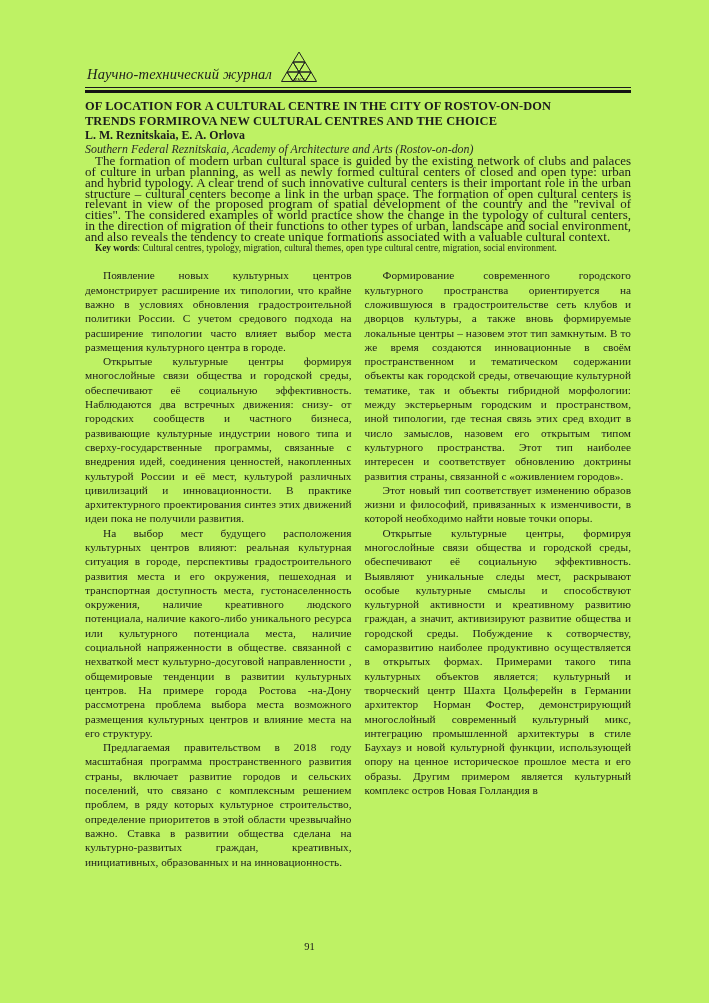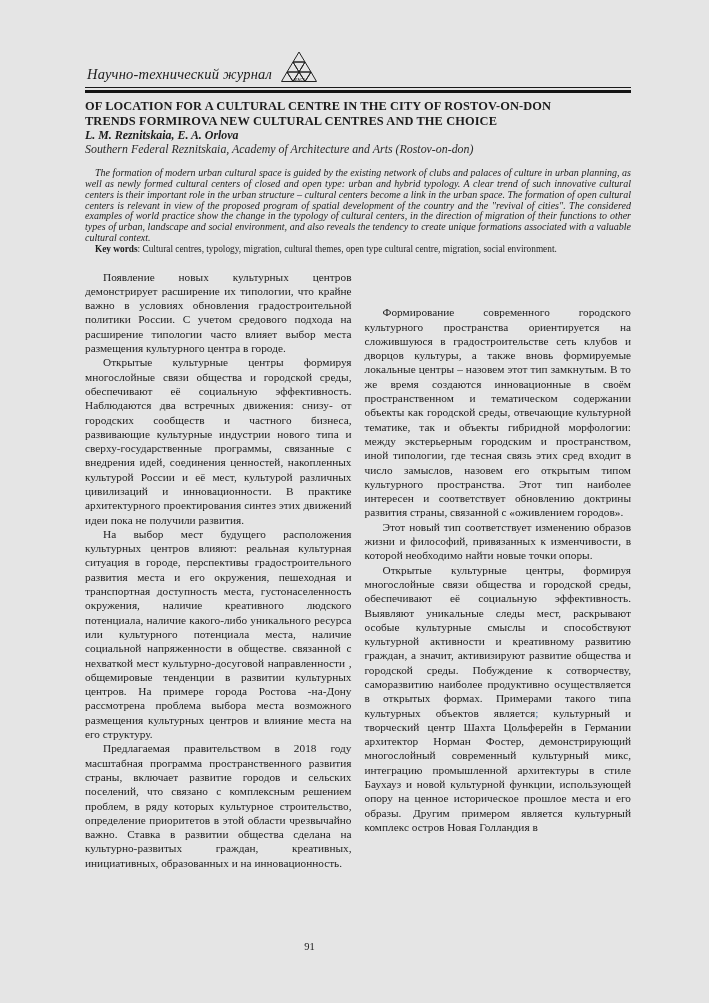--- a/index.html
+++ b/index.html
@@ -1,42 +1,42 @@
 <!DOCTYPE html>
 <html lang="ru"><head>
 <meta charset="utf-8">
 <style>
   * { margin:0; padding:0; box-sizing:border-box; }
   html,body { background:#ffffff; }
   .page {
-    position:relative; width:709px; height:1003px; background:#e5e5e5;
+    position:relative; width:709px; height:1003px; background:#bef264;
     color:#1c1c1c; font-family:"Liberation Serif","DejaVu Serif",serif;
     overflow:hidden;
   }
   .content { position:absolute; left:85px; top:50px; width:546px; }
 
   .journal-row { display:flex; align-items:flex-end; gap:9px; padding-left:2px; }
   .journal-name { font-style:italic; font-size:14.5px; letter-spacing:.2px; padding-bottom:3px; white-space:nowrap; }
   .logo { width:36px; height:36px; flex:0 0 auto; }
   .logo svg { display:block; }
 
   .rule { margin-top:1px; }
   .rule-thin  { height:1.4px; background:#1a1a1a; }
   .rule-thick { height:3px;   background:#141414; margin-top:1.6px; }
 
   .title-block { margin-top:6px; }
   .article-title { font-weight:bold; font-size:12.4px; line-height:14.6px; letter-spacing:.1px; }
-  .authors { font-weight:bold; font-style:italic; font-size:11.9px; line-height:13.5px; margin-top:1px; }
+  .authors { font-weight:bold; font-size:11.9px; line-height:13.5px; margin-top:1px; }
   .affiliation { font-style:italic; font-size:11.9px; line-height:13.5px; color:#2a2a2a; }
 
-  .abstract { margin-top:12px; font-size:10px; line-height:10.8px; text-align:justify; text-indent:10px;font-style:italic; }
+  .abstract { font-size:13px; line-height:10.8px; text-align:justify; text-indent:10px; }
   .keywords { font-size:9.3px; line-height:10.8px; text-align:justify; text-indent:10px; }
   .kw-label { font-weight:bold; }
 
-  .columns { display:flex; gap:13px; margin-top:15px;align-items:center; }
+  .columns { display:flex; gap:13px; margin-top:15px; }
   .col { width:266.5px; font-size:11.3px; line-height:14.3px; text-align:justify; hyphens:auto; }
   .col p { text-indent:18px; }
   .accent-semicolon { color:#2e74b5; }
 
   .page-number { position:absolute; top:941px; left:0; width:619px; text-align:center; font-size:10.5px; color:#1c1c1c; }
 </style>
 </head>
 <body>
 
 <div class="page">

